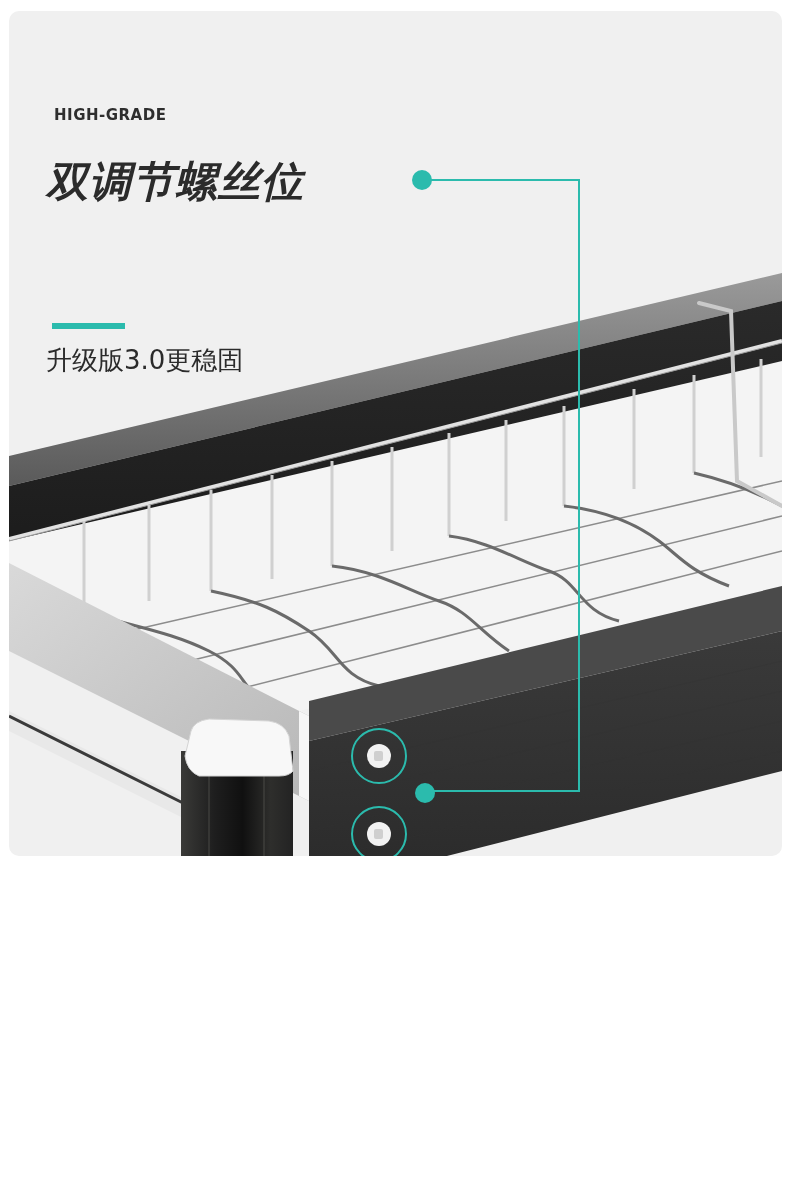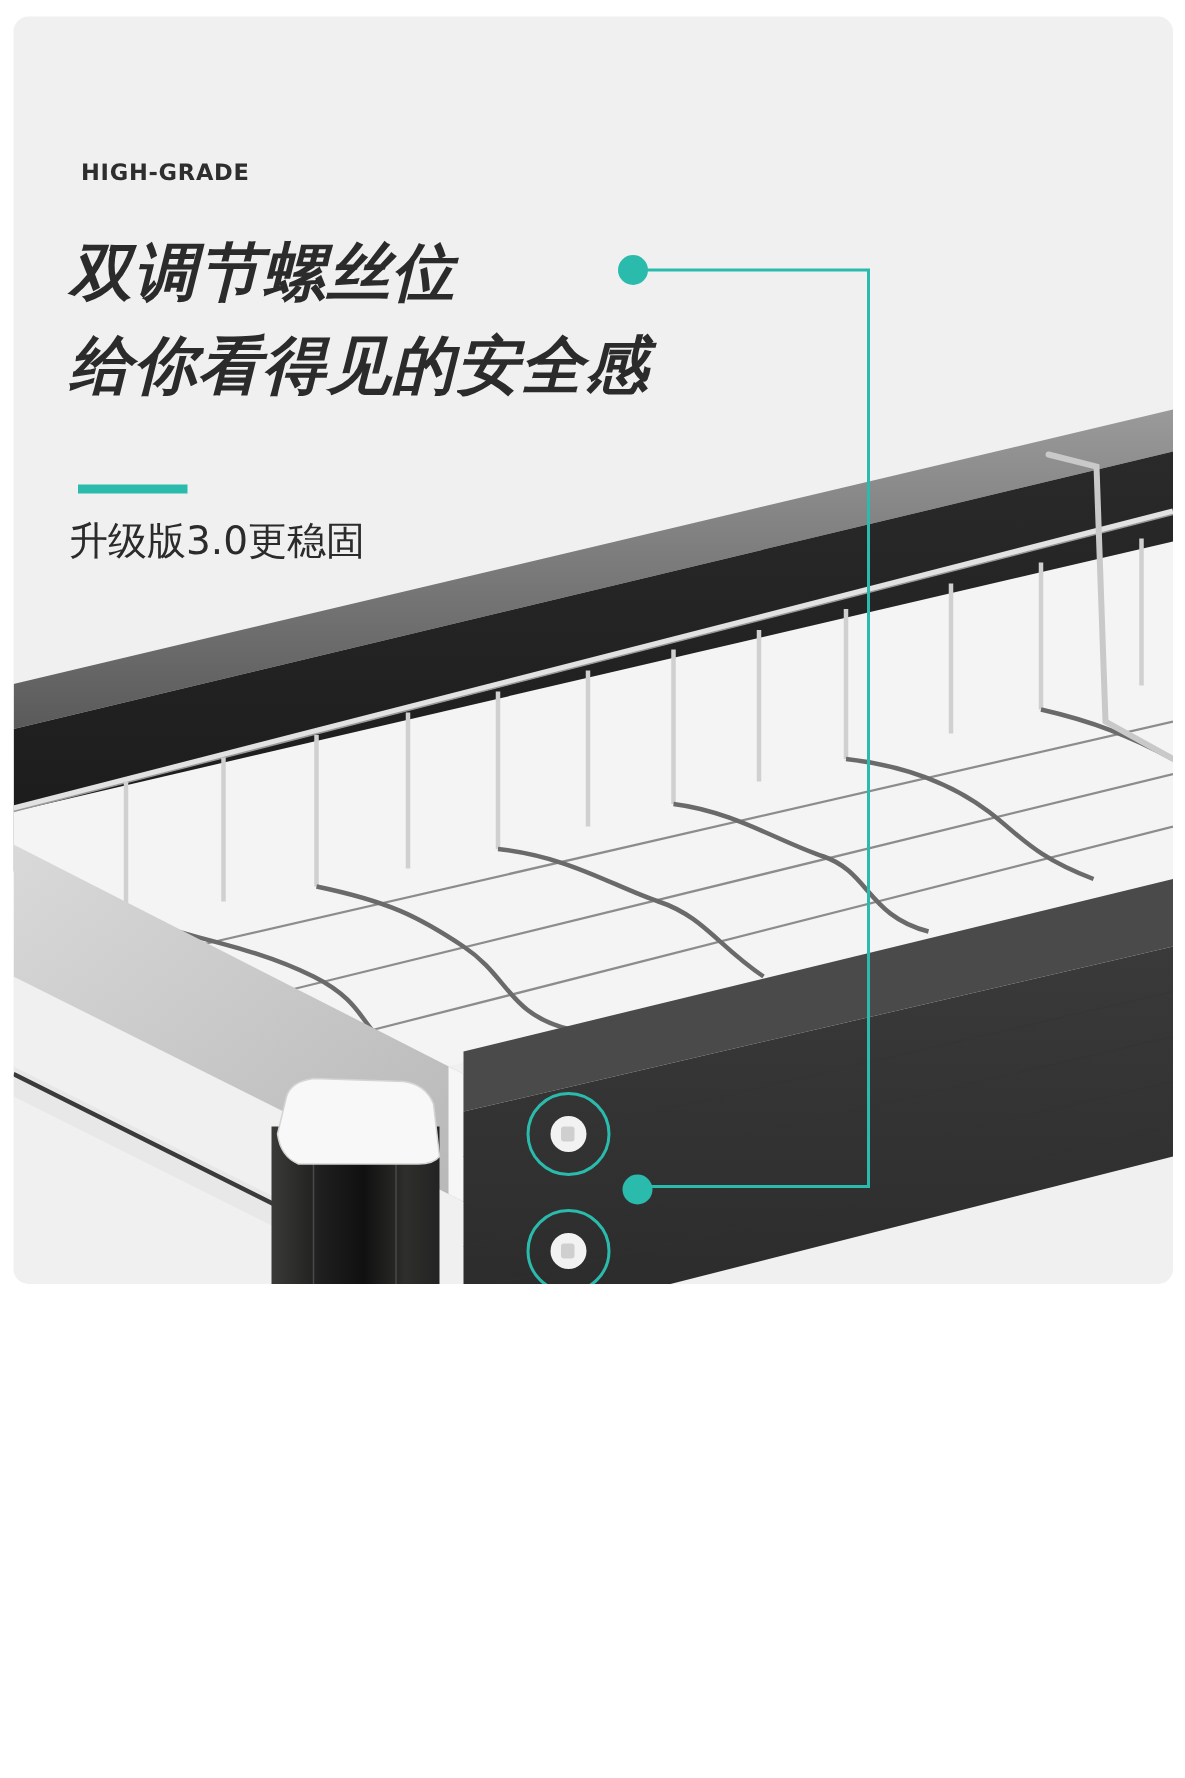--- a/index.html
+++ b/index.html
@@ -148,17 +148,16 @@
     <g>
       <circle cx="413" cy="169" r="10" fill="#2bbbad"></circle>
       <polyline points="413,169 570,169 570,780 417,780" fill="none" stroke="#2bbbad" stroke-width="2"></polyline>
       <circle cx="416" cy="782" r="10" fill="#2bbbad"></circle>
     </g>
   </svg>
 
   <div class="eyebrow">HIGH-GRADE</div>
   <div class="headline">
     <div>双调节螺丝位</div>
-    <div>给你看得见的安全感</div>
   </div>
   <div class="accent-bar"></div>
   <div class="subline">升级版3.0更稳固</div>
 </div>
 
 </body></html>

